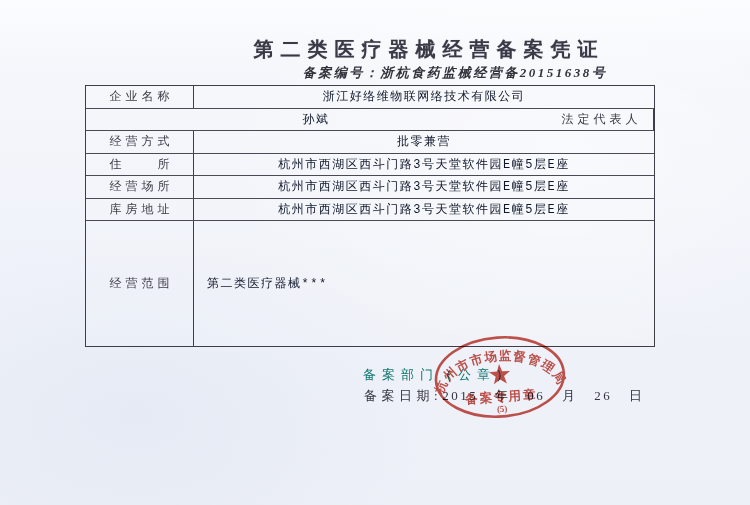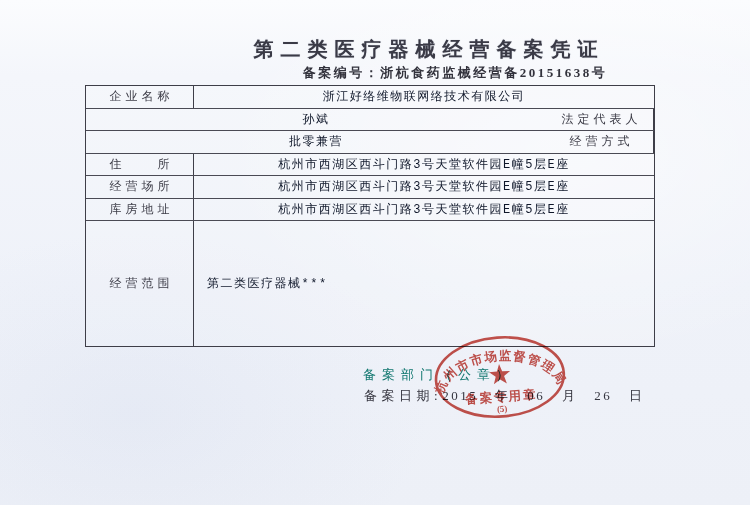--- a/index.html
+++ b/index.html
@@ -13,21 +13,21 @@
     color:#33333d;
   }
   .page-title{
     position:absolute;top:36px;left:18px;width:742px;text-align:center;
     font-size:20px;font-weight:bold;letter-spacing:7px;color:#3a3a46;
     text-shadow:0 0 1px rgba(70,80,110,.35);
     padding-left:40px;
   }
   .reg-line{
     position:absolute;top:64px;left:162px;width:586px;text-align:center;
-    font-size:13px;font-weight:bold;letter-spacing:2.5px;color:#32323c;
+    font-size:13px;font-weight:bold;letter-spacing:2.5px;color:#32323c;font-style:italic;
   }
   .record-table{
     position:absolute;left:85px;top:85px;width:570px;
     border:1.4px solid #3e3e48;box-sizing:border-box;
     background:rgba(255,255,255,.12);
     font-family:Liberation Mono, monospace;
   }
   .t-row{display:flex;height:21.5px;border-bottom:1px solid #4a4a54;}
   .t-row.tall{height:125px;}
   .t-row:last-child{border-bottom:none;}
@@ -67,22 +67,22 @@
 <div class="record-table">
   <div class="t-row">
     <div class="t-cell t-label">企业名称</div>
     <div class="t-cell t-value">浙江好络维物联网络技术有限公司</div>
   </div>
   <div class="t-row">
     <div class="t-cell t-value">孙斌</div>
     <div class="t-cell t-label">法定代表人</div>
   </div>
   <div class="t-row">
+    <div class="t-cell t-label">经营方式</div>
     <div class="t-cell t-value">批零兼营</div>
-    <div class="t-cell t-label">经营方式</div>
   </div>
   <div class="t-row">
     <div class="t-cell t-label">住　　所</div>
     <div class="t-cell t-value">杭州市西湖区西斗门路3号天堂软件园E幢5层E座</div>
   </div>
   <div class="t-row">
     <div class="t-cell t-label">经营场所</div>
     <div class="t-cell t-value">杭州市西湖区西斗门路3号天堂软件园E幢5层E座</div>
   </div>
   <div class="t-row">

